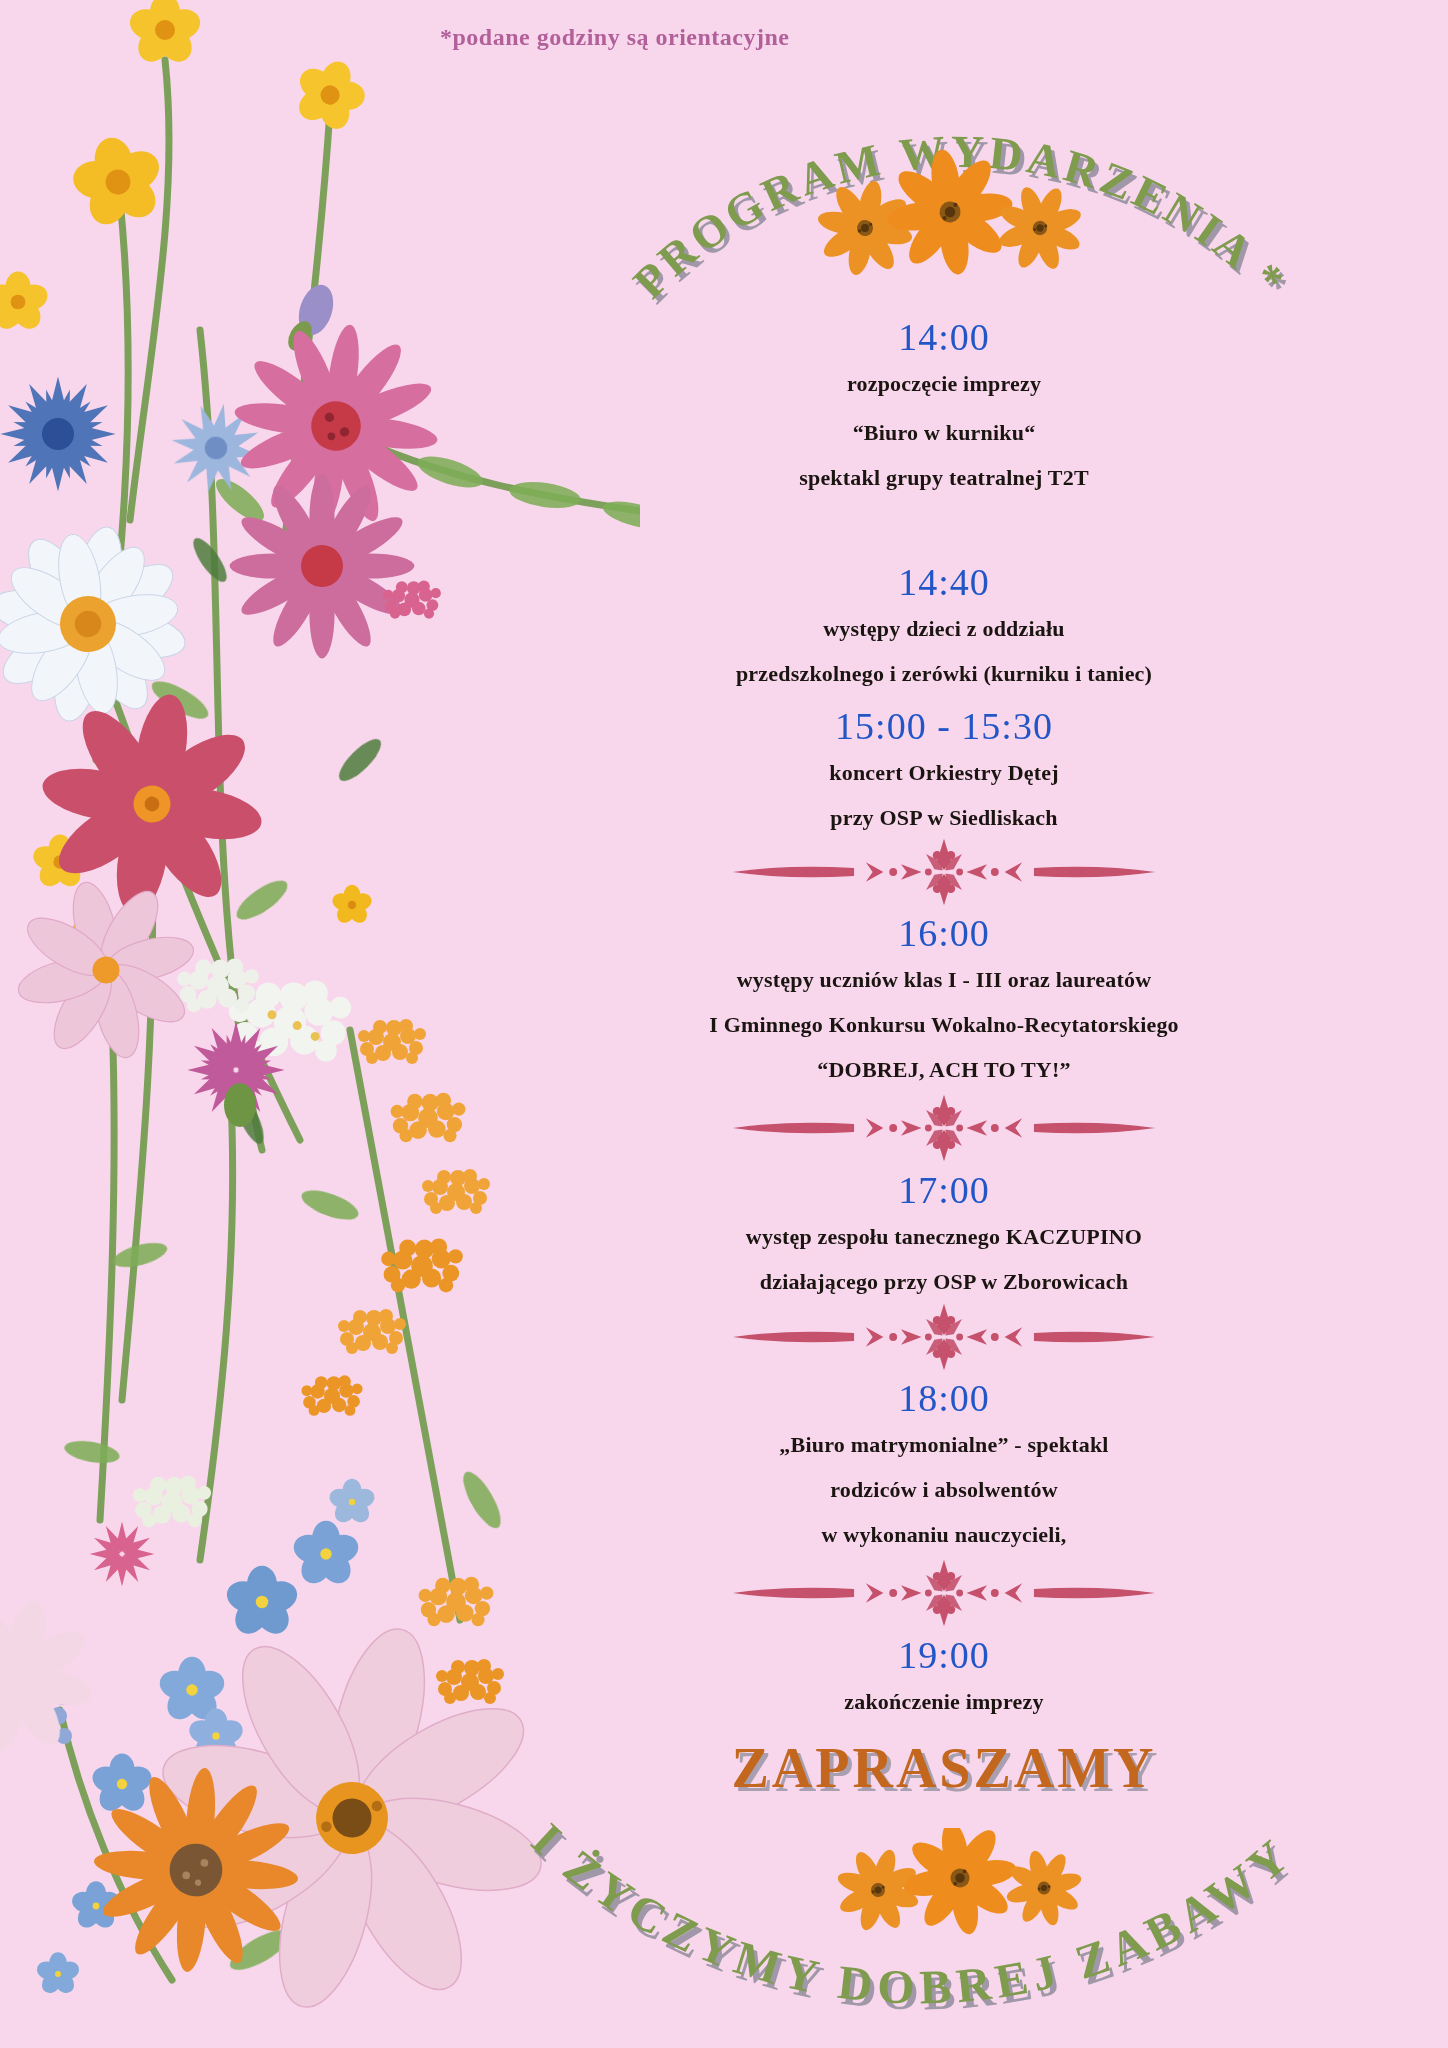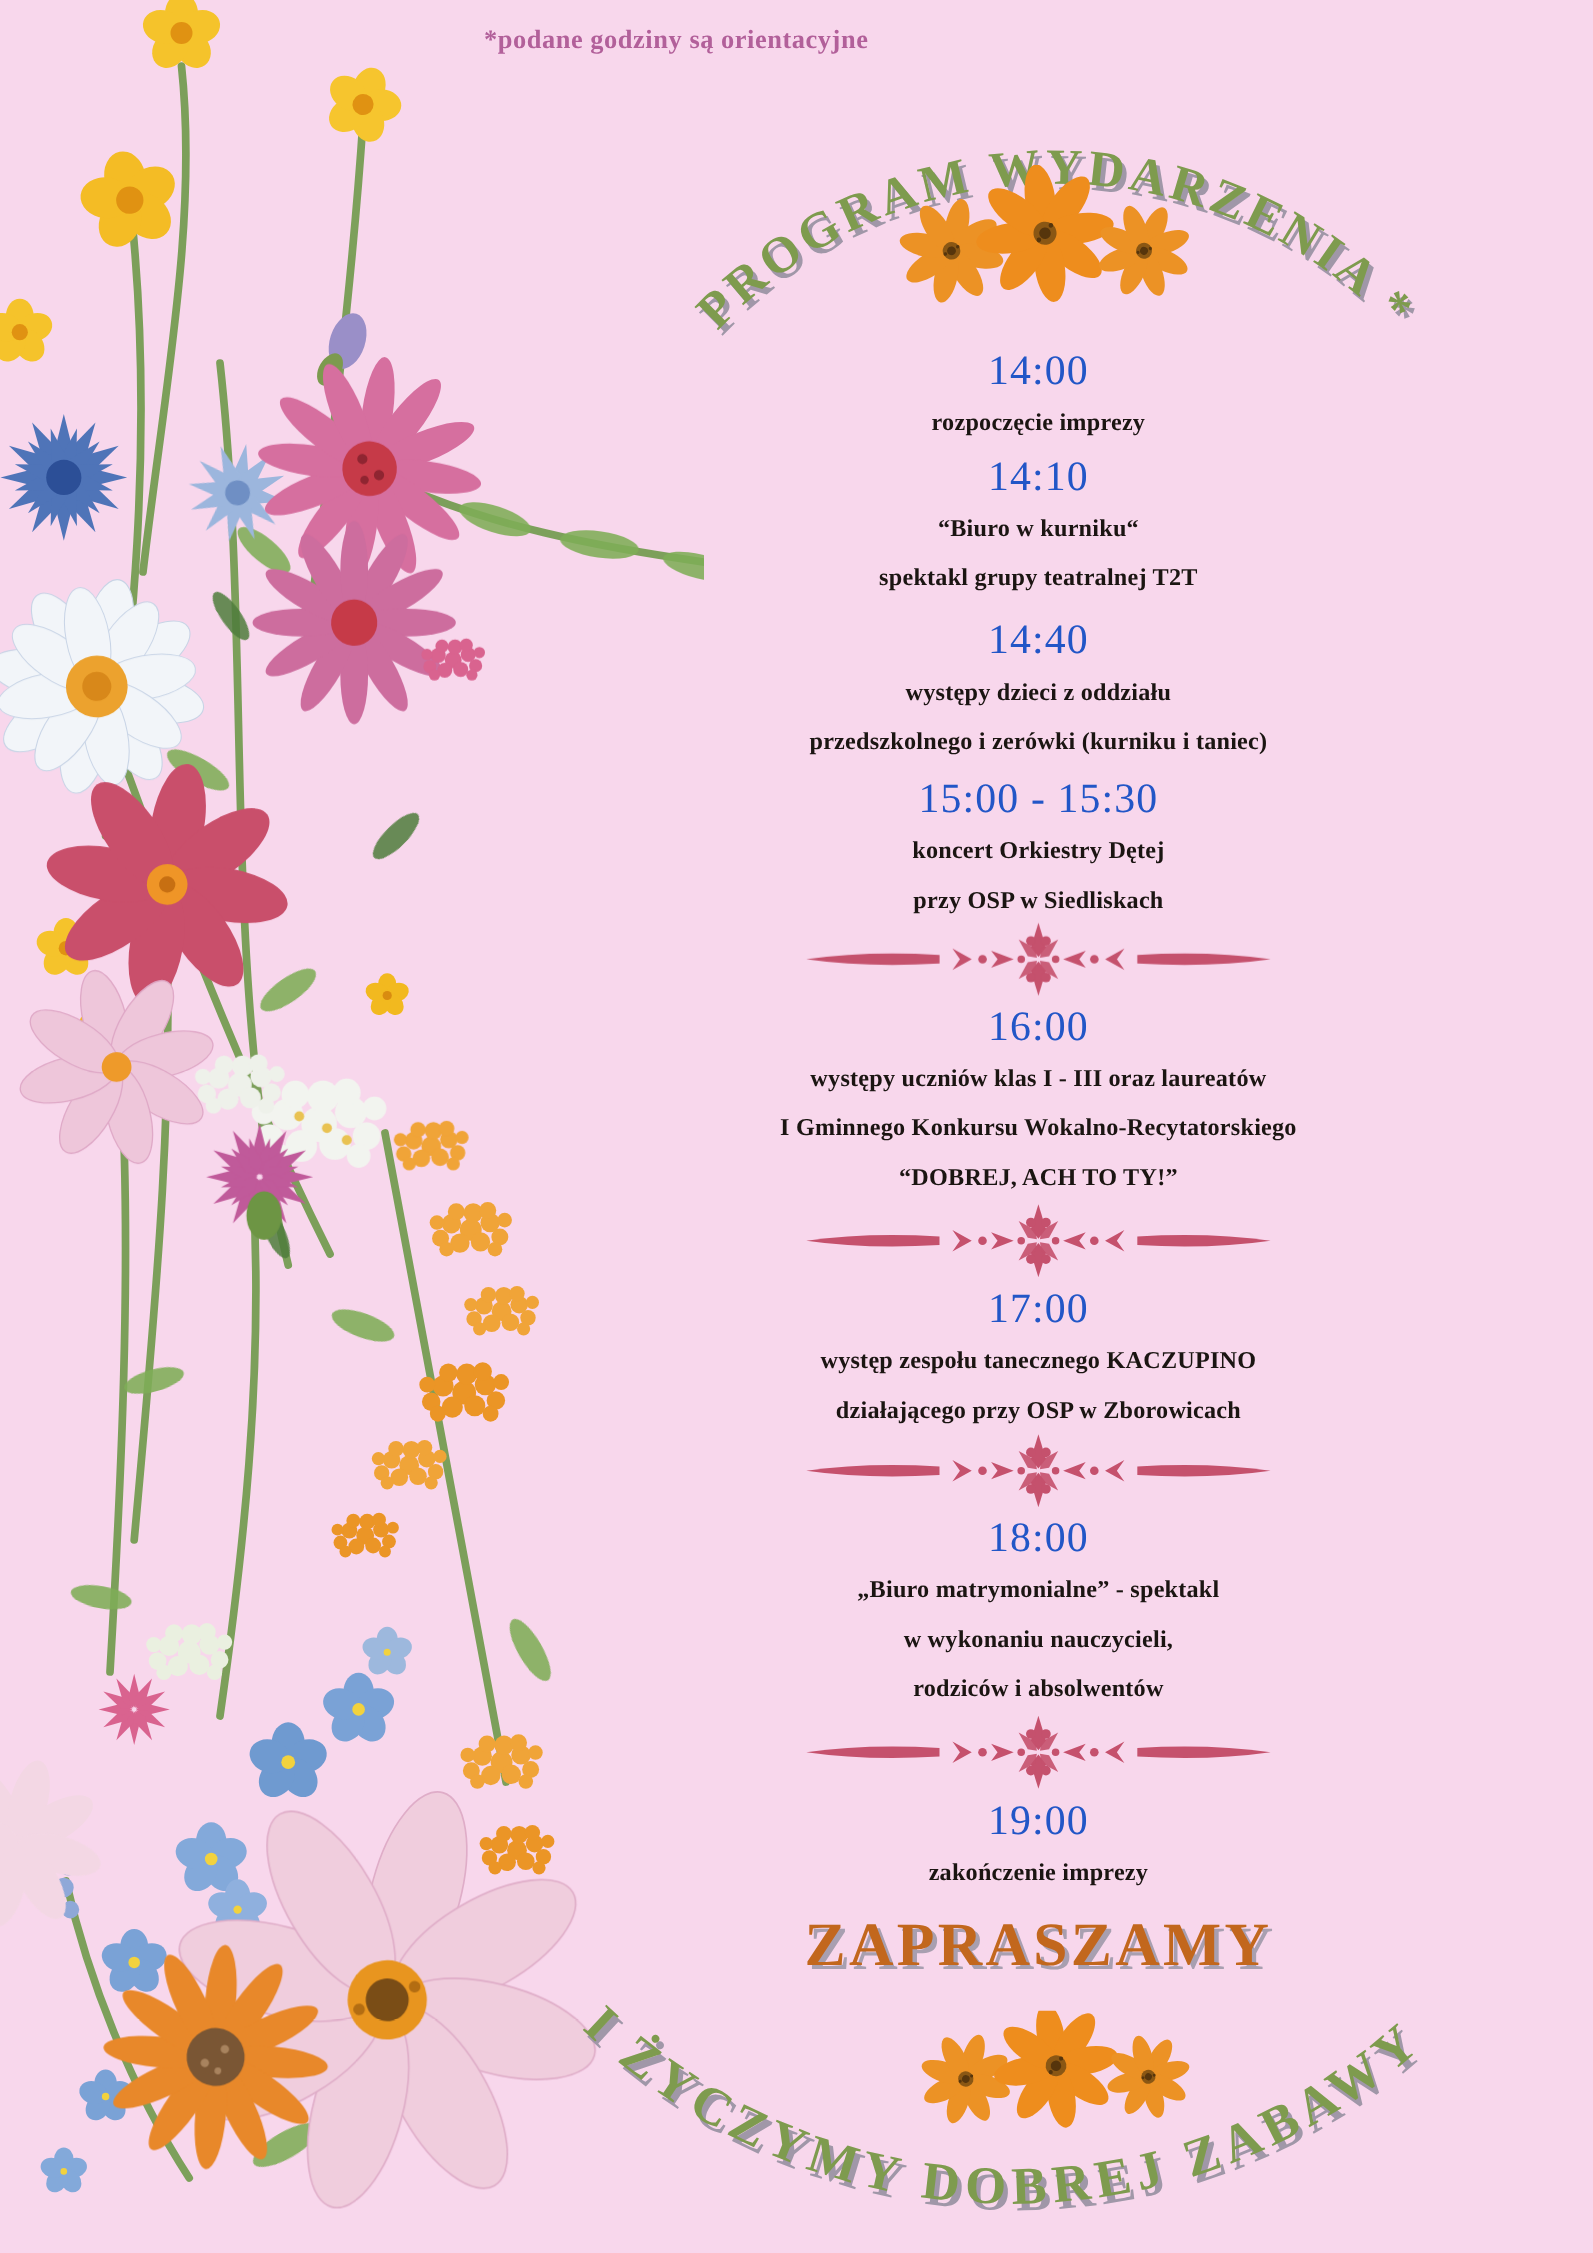--- a/index.html
+++ b/index.html
@@ -469,21 +469,20 @@
       <use href="#cosmo"></use>
     </g>
 </svg>
 
 <div class="abs block" style="top:314px">
   <div class="time">14:00</div>
   <div class="line">rozpoczęcie imprezy</div>
 </div>
 
 <div class="abs block" style="top:410px">
-  <div class="time">14:10</div>
   <div class="line">“Biuro w kurniku“</div>
   <div class="line">spektakl grupy teatralnej T2T</div>
 </div>
 
 <div class="abs block" style="top:559px">
   <div class="time">14:40</div>
   <div class="line">występy dzieci z oddziału</div>
   <div class="line">przedszkolnego i zerówki (kurniku i taniec)</div>
 </div>
 
@@ -514,22 +513,22 @@
   <div class="line">działającego przy OSP w Zborowicach</div>
 </div>
 
 <svg class="abs divider" style="top:1302px" viewBox="0 0 440 70">
   <use href="#orn" style="color:#c5516d"></use>
 </svg>
 
 <div class="abs block" style="top:1375px">
   <div class="time">18:00</div>
   <div class="line">„Biuro matrymonialne” - spektakl</div>
+  <div class="line">rodziców i absolwentów</div>
   <div class="line">w wykonaniu nauczycieli,</div>
-  <div class="line">rodziców i absolwentów</div>
 </div>
 
 <svg class="abs divider" style="top:1558px" viewBox="0 0 440 70">
   <use href="#orn" style="color:#c5516d"></use>
 </svg>
 
 <div class="abs block" style="top:1632px">
   <div class="time">19:00</div>
   <div class="line">zakończenie imprezy</div>
 </div>

